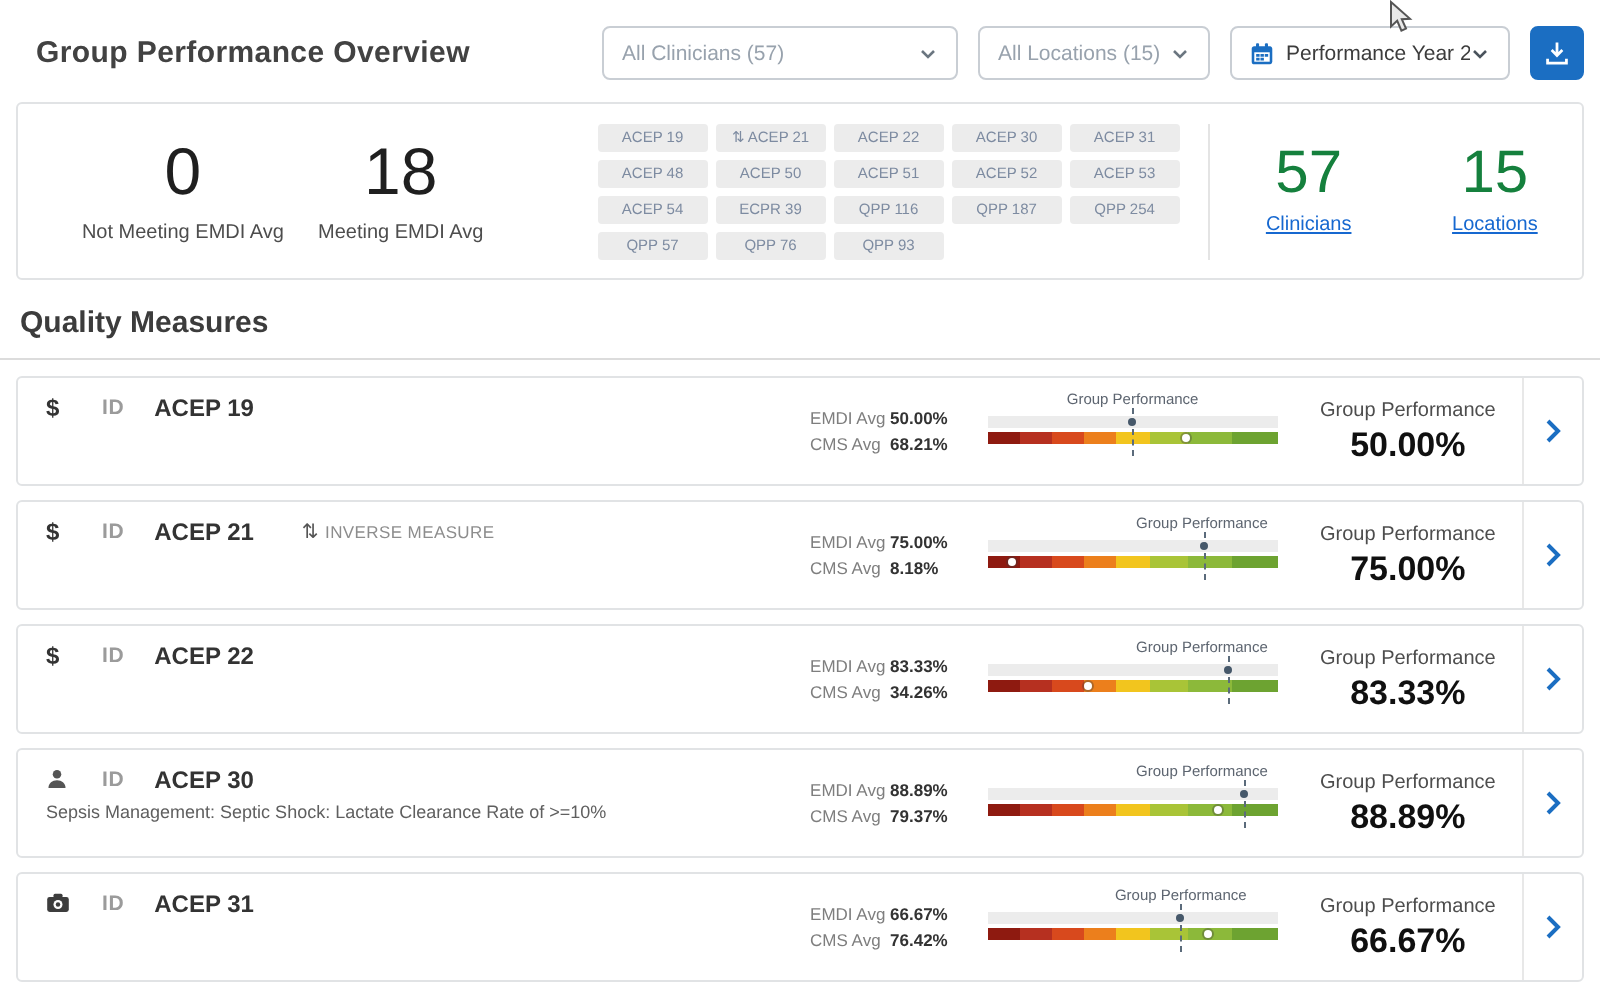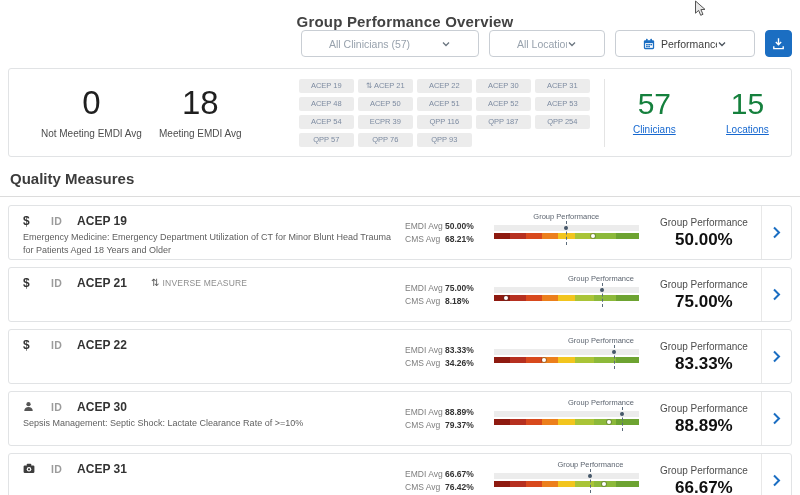--- a/index.html
+++ b/index.html
@@ -3,26 +3,26 @@
 <meta charset="utf-8">
 <style>
   * { box-sizing: border-box; }
   html,body { margin:0; padding:0; }
   body {
     width:800px; height:495px; overflow:hidden; position:relative;
     font-family:"Liberation Sans", sans-serif; background:#fff; color:#333;
   }
 
   
-  .header { display:flex; align-items:center; padding:13px 8px 11px 18px; position:relative;flex-direction:column; }
+  .header { display:flex; align-items:center; padding:13px 8px 11px 18px; position:relative; }
   .page-title { font-size:15px; font-weight:700; color:#424242; letter-spacing:.2px; }
   .filters { margin-left:auto; display:flex; align-items:center; gap:10px; }
   .select {
     height:27px; border:1px solid #c9ced4; border-radius:4px; background:#fff;
-    display:flex; align-items:center; padding:0 27px; font-size:10.5px; color:#98a2ad;
+    display:flex; align-items:center; padding:0 9px; font-size:10.5px; color:#98a2ad;
     cursor:pointer;
   }
   .select.w-clin { width:178px; }
   .select.w-loc  { width:116px; }
   .select.w-year { width:140px; color:#3c3c3c; }
   .select .lbl { white-space:nowrap; overflow:hidden; }
   .chev-down { margin-left:auto; display:flex; }
   .cal-ic { margin-right:6px; display:flex; }
   .dl-btn {
     width:27px; height:27px; border-radius:4px; background:#1b6ec2; border:1px solid #1b6ec2;
@@ -200,21 +200,20 @@
 
 <div id="measures">
   <div class="measure-card">
     <div class="m-left">
       <div class="m-head">
         <span class="m-icon">$</span>
         <span class="m-id">ID</span>
         <span class="m-code">ACEP 19</span>
 
       </div>
-      <div class="m-desc">Emergency Medicine: Emergency Department Utilization of CT for Minor Blunt Head Trauma for Patients Aged 18 Years and Older</div>
     </div>
     <div class="m-stats">
       <div class="srow">
           <span class="slabel lbl-emdi">EMDI Avg</span>
           <span class="sval val-emdi">50.00%</span>
         </div>
       <div class="srow">
           <span class="slabel lbl-cms">CMS Avg</span>
           <span class="sval val-cms">68.21%</span>
         </div>

